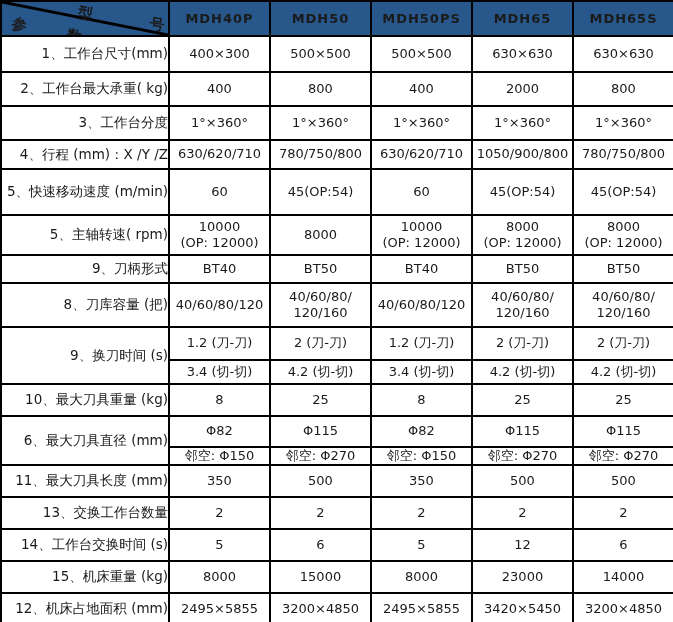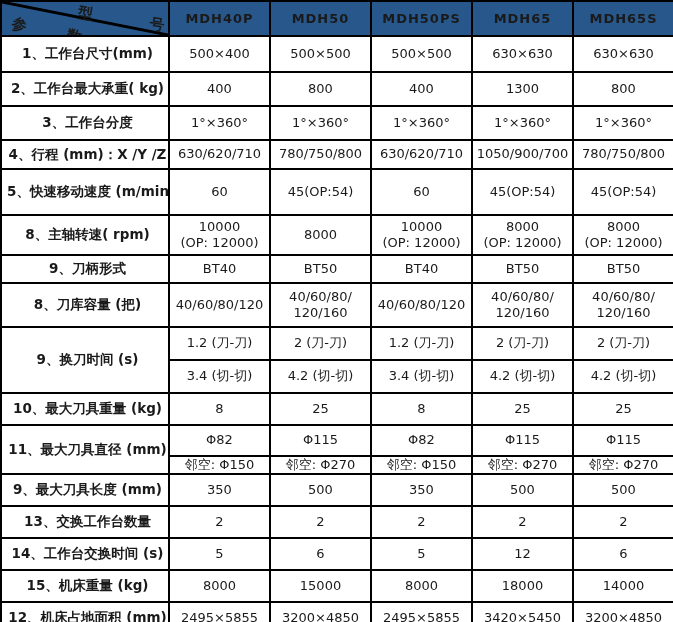--- a/index.html
+++ b/index.html
@@ -56,25 +56,24 @@
     position: absolute;
     top: 12px;
     left: 10px;
     letter-spacing: 18px;
     white-space: nowrap;
     transform: rotate(12deg);
     transform-origin: 0 50%;
     font-size: 15px;
   }
   td.param {
-    text-align: center;
+    text-align: right;
     padding-left: 5px;
     font-size: 13.5px;
     white-space: nowrap;
-    font-weight: bold;
   }
   td.val {
     text-align: center;
     white-space: pre-line;
     line-height: 1.25;
   }
 </style>
 </head>
 <body>
 
@@ -99,60 +98,60 @@
       <th>MDH40P</th>
       <th>MDH50</th>
       <th>MDH50PS</th>
       <th>MDH65</th>
       <th>MDH65S</th>
     </tr>
   </thead>
   <tbody>
     <tr style="height:36px">
       <td class="param">1、工作台尺寸(mm)</td>
-      <td class="val">500×400</td>
+      <td class="val">400×300</td>
       <td class="val">500×500</td>
       <td class="val">500×500</td>
       <td class="val">630×630</td>
       <td class="val">630×630</td>
     </tr>
     <tr style="height:34px">
       <td class="param">2、工作台最大承重( kg)</td>
       <td class="val">400</td>
       <td class="val">800</td>
       <td class="val">400</td>
-      <td class="val">1300</td>
+      <td class="val">2000</td>
       <td class="val">800</td>
     </tr>
     <tr style="height:34px">
       <td class="param">3、工作台分度</td>
       <td class="val">1°×360°</td>
       <td class="val">1°×360°</td>
       <td class="val">1°×360°</td>
       <td class="val">1°×360°</td>
       <td class="val">1°×360°</td>
     </tr>
     <tr style="height:29px">
       <td class="param">4、行程 (mm)：X /Y /Z</td>
       <td class="val">630/620/710</td>
       <td class="val">780/750/800</td>
       <td class="val">630/620/710</td>
-      <td class="val">1050/900/700</td>
+      <td class="val">1050/900/800</td>
       <td class="val">780/750/800</td>
     </tr>
     <tr style="height:46px">
       <td class="param">5、快速移动速度 (m/min)</td>
       <td class="val">60</td>
       <td class="val">45(OP:54)</td>
       <td class="val">60</td>
       <td class="val">45(OP:54)</td>
       <td class="val">45(OP:54)</td>
     </tr>
     <tr style="height:40px">
-      <td class="param">8、主轴转速( rpm)</td>
+      <td class="param">5、主轴转速( rpm)</td>
       <td class="val">10000
 (OP: 12000)</td>
       <td class="val">8000</td>
       <td class="val">10000
 (OP: 12000)</td>
       <td class="val">8000
 (OP: 12000)</td>
       <td class="val">8000
 (OP: 12000)</td>
     </tr>
@@ -176,52 +175,52 @@
 120/160</td>
     </tr>
     <tr style="height:33px">
       <td class="param" rowspan="2">9、换刀时间 (s)</td>
       <td class="val">1.2 (刀-刀)</td>
       <td class="val">2 (刀-刀)</td>
       <td class="val">1.2 (刀-刀)</td>
       <td class="val">2 (刀-刀)</td>
       <td class="val">2 (刀-刀)</td>
     </tr>
-    <tr style="height:33px">
+    <tr style="height:24px">
       <td class="val">3.4 (切-切)</td>
       <td class="val">4.2 (切-切)</td>
       <td class="val">3.4 (切-切)</td>
       <td class="val">4.2 (切-切)</td>
       <td class="val">4.2 (切-切)</td>
     </tr>
     <tr style="height:32px">
       <td class="param">10、最大刀具重量 (kg)</td>
       <td class="val">8</td>
       <td class="val">25</td>
       <td class="val">8</td>
       <td class="val">25</td>
       <td class="val">25</td>
     </tr>
     <tr style="height:31px">
-      <td class="param" rowspan="2">11、最大刀具直径 (mm)</td>
+      <td class="param" rowspan="2">6、最大刀具直径 (mm)</td>
       <td class="val">Φ82</td>
       <td class="val">Φ115</td>
       <td class="val">Φ82</td>
       <td class="val">Φ115</td>
       <td class="val">Φ115</td>
     </tr>
     <tr style="height:16px">
       <td class="val">邻空: Φ150</td>
       <td class="val">邻空: Φ270</td>
       <td class="val">邻空: Φ150</td>
       <td class="val">邻空: Φ270</td>
       <td class="val">邻空: Φ270</td>
     </tr>
     <tr style="height:32px">
-      <td class="param">9、最大刀具长度 (mm)</td>
+      <td class="param">11、最大刀具长度 (mm)</td>
       <td class="val">350</td>
       <td class="val">500</td>
       <td class="val">350</td>
       <td class="val">500</td>
       <td class="val">500</td>
     </tr>
     <tr style="height:32px">
       <td class="param">13、交换工作台数量</td>
       <td class="val">2</td>
       <td class="val">2</td>
@@ -235,21 +234,21 @@
       <td class="val">6</td>
       <td class="val">5</td>
       <td class="val">12</td>
       <td class="val">6</td>
     </tr>
     <tr style="height:32px">
       <td class="param">15、机床重量 (kg)</td>
       <td class="val">8000</td>
       <td class="val">15000</td>
       <td class="val">8000</td>
-      <td class="val">18000</td>
+      <td class="val">23000</td>
       <td class="val">14000</td>
     </tr>
     <tr style="height:32px">
       <td class="param">12、机床占地面积 (mm)</td>
       <td class="val">2495×5855</td>
       <td class="val">3200×4850</td>
       <td class="val">2495×5855</td>
       <td class="val">3420×5450</td>
       <td class="val">3200×4850</td>
     </tr>

